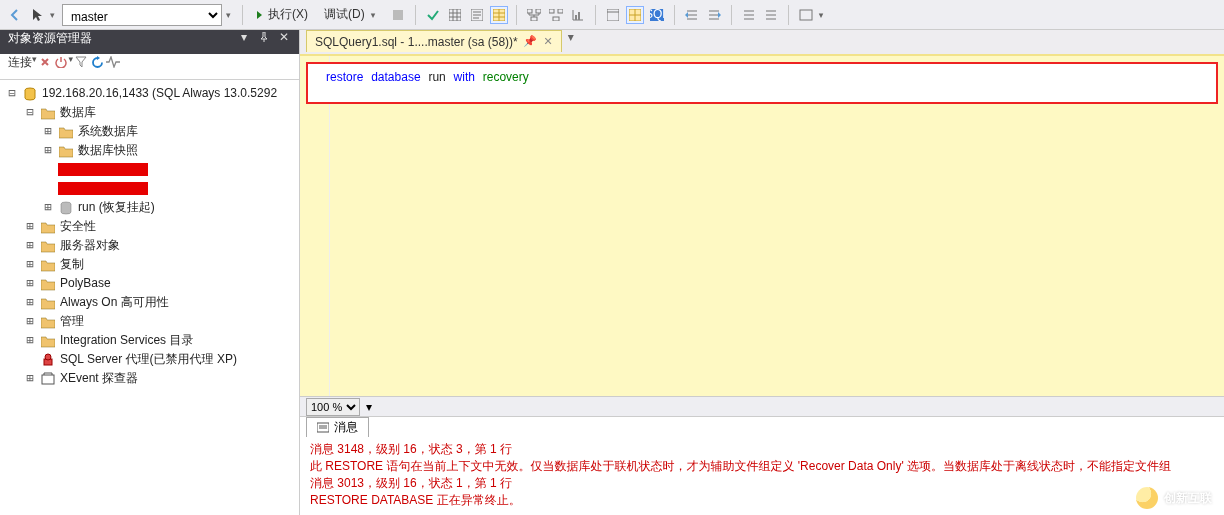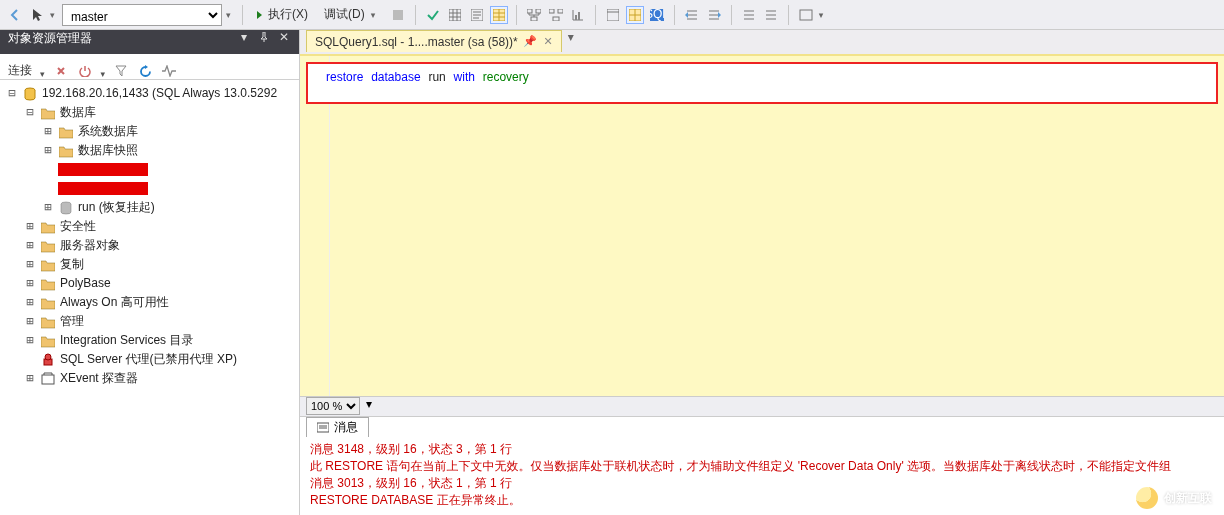--- a/index.html
+++ b/index.html
@@ -20,21 +20,21 @@
 svg { display: block; }
 
 
 .main { flex: 1 1 auto; display: flex; min-height: 0; }
 
 
 .oe { width: 300px; background: #fff; display: flex; flex-direction: column; border-right: 1px solid #ccc; }
 .oe .title { height: 24px; background: #3f3f46; color: #fff; display: flex; padding: 0 8px; gap: 6px; }
 .oe .title .spacer { flex: 1; }
 .oe .title .tico { width: 14px; height: 14px; display: inline-flex; align-items: center; justify-content: center; color: #ddd; }
-.oe .conn { height: 26px; border-bottom: 1px solid #d0d0d0; display: flex; align-items: flex-end; padding: 0 8px; gap: 8px; color: #333; }
+.oe .conn { height: 26px; border-bottom: 1px solid #d0d0d0; display: flex; align-items: flex-start; padding: 0 8px; gap: 0; color: #333; }
 .oe .conn .dd { color: #555; font-size: 9px; }
 .oe .conn .ico { width: 16px; height: 16px; display:inline-flex; align-items:center; justify-content:center; color:#555;}
 .oe .tree { flex: 1; overflow: auto; padding: 4px 0 4px 6px; line-height: 19px; }
 .node { display: flex; align-items: center; gap: 4px; white-space: nowrap; }
 .node .tw { width: 12px; text-align: center; color: #666; font-family: monospace; }
 .node .ic { width: 16px; height: 16px; display:inline-flex; align-items:center; justify-content:center; }
 .node .lbl { color: #222; }
 .children { padding-left: 18px; }
 .redact { display:inline-block; width:90px; height:13px; background:#e60000; }
 
@@ -53,21 +53,21 @@
 
 .doc { flex: 1 1 auto; background: #fef9c3; border-top: 2px solid #f2e38a; display:flex; flex-direction:column; min-height:0 }
 .code-wrap { flex: 1 1 auto; position: relative; overflow:auto; }
 .code-inner { position:absolute; left:6px; top:6px; right:6px }
 .gutter { position:absolute; left:0; top:0; bottom:0; width:30px; border-right:1px solid #eee; }
 .gutter .mark { position:absolute; left:10px; top:8px; width:10px; height:10px; background:#fff68a; border:1px solid #e5d34a }
 .codebox { border:2px solid #e22; padding:4px 10px 16px 18px; font-family:Consolas,monospace; font-size:13px; line-height:18px; background:#fff }
 .codebox .kw { color:#0000ff }
 .codebox .id { color:#008000 }
 .codebox .plain { color:#222 }
-.zoom { height:20px; background:#eeeef2; border-top:1px solid #ccc; display:flex; align-items:flex-start; gap:6px; padding:0 6px }
+.zoom { height:20px; background:#eeeef2; border-top:1px solid #ccc; display:flex; align-items:center; gap:6px; padding:0 6px }
 .zoom select { height:18px; border:1px solid #aaa; font-size:11px }
 
 
 .msgs { border-top:1px solid #ccc; background:#fff; display:flex; flex-direction:column; min-height:0 }
 .msgs .mtabs { height:22px; display:flex; padding-left:6px }
 .msgs .mtab { height:20px; padding:0 10px; background:#fff; border:1px solid #aaa; border-bottom:none; display:flex; align-items:center; gap:5px; font-size:12px }
 .msgs .mbody { padding:2px 10px 6px 10px; font-family:"Microsoft YaHei",monospace; font-size:12px; color:#c00; line-height:17px; white-space:pre }
 
 
 .watermark { position:absolute; right:12px; bottom:6px; color:#fff; font-weight:bold; font-size:18px; text-shadow:0 0 3px rgba(0,0,0,.4); display:flex; align-items:center; gap:6px; opacity:.6; pointer-events:none }

